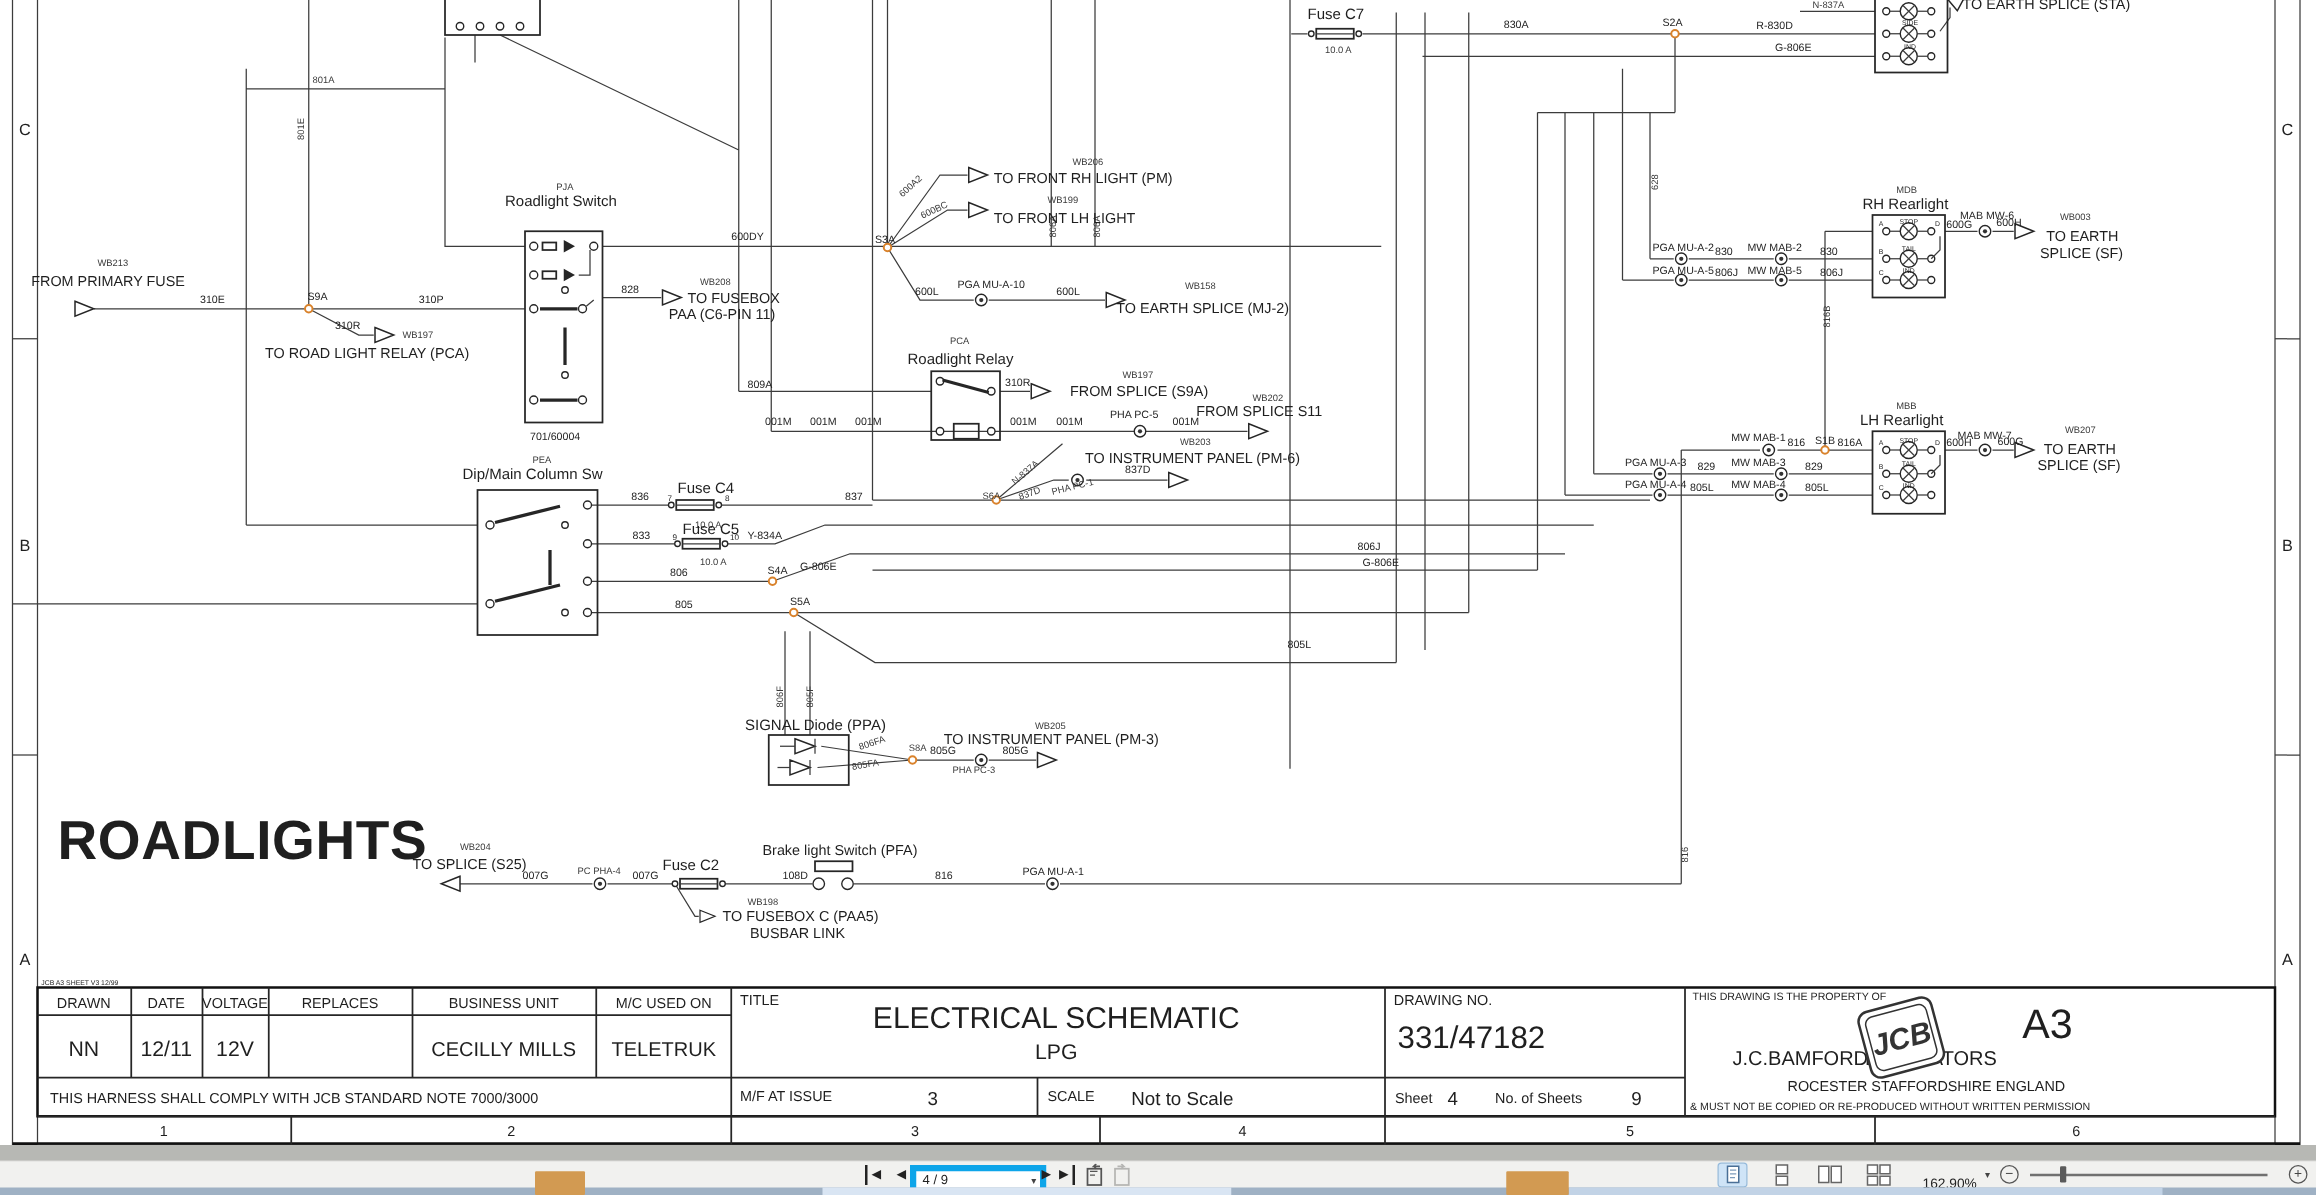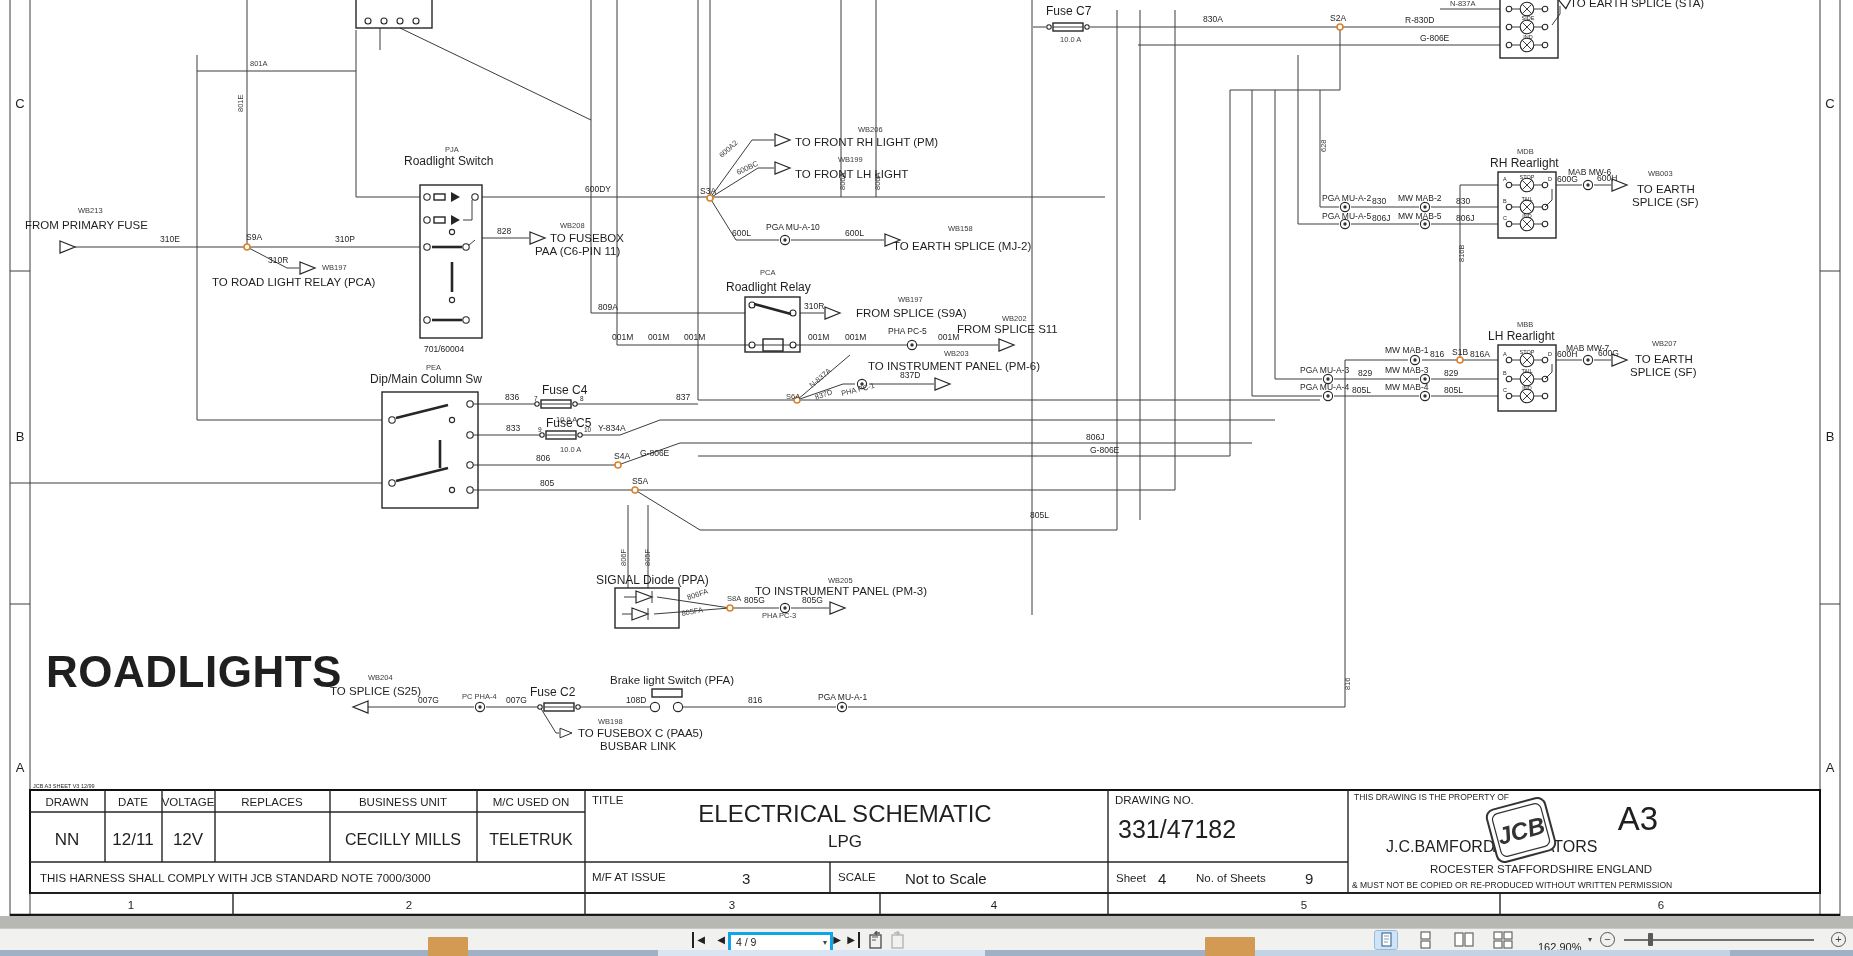--- a/index.html
+++ b/index.html
@@ -14,21 +14,21 @@
   .thk{stroke:#262626;stroke-width:2.6;fill:none;}
   .pin{fill:#fff;stroke:#262626;stroke-width:1.1;}
   .zoneletter{font-size:13px;text-anchor:middle;}
   
   #gap{position:absolute;left:0;top:916px;width:1853px;height:12px;background:#b7b8b4;}
   #toolbar{position:absolute;left:0;top:928px;width:1853px;height:22px;background:#f1f1ef;
            border-top:1px solid #c9c9c6;}
   .navbtn{position:absolute;top:3px;width:18px;height:16px;line-height:16px;text-align:center;
           color:#222;font-size:10px;cursor:default;}
   #pagebox{position:absolute;left:728px;top:3px;width:94px;height:15px;background:#fff;
-           border:3px solid #0ea5e9;font-size:10.5px;color:#222;padding-left:5px;line-height:15px;}
+           border:5px solid #0ea5e9;font-size:10.5px;color:#222;padding-left:5px;line-height:15px;}
   #pagebox .caret{position:absolute;right:3px;top:0;font-size:8px;color:#444;}
   .histicon{position:absolute;top:2px;width:16px;height:18px;}
   .layicon{position:absolute;top:2px;width:22px;height:18px;border-radius:2px;}
   .layicon.sel{background:#cfe4f7;outline:1px solid #94badc;}
   #zoomtext{position:absolute;left:1538px;top:12px;font-size:11px;color:#222;}
   #zoomcaret{position:absolute;left:1588px;top:6px;font-size:8px;color:#444;}
   .zoombtn{position:absolute;top:3px;width:15px;height:15px;border:1.4px solid #555;border-radius:50%;
            color:#444;font-size:11px;line-height:13px;text-align:center;background:transparent;box-sizing:border-box;}
   #slidertrack{position:absolute;left:1624px;top:10px;width:190px;height:1.5px;background:#707070;}
   #sliderhandle{position:absolute;left:1648px;top:4px;width:5px;height:13px;background:#5a5a5a;border-radius:1px;}

